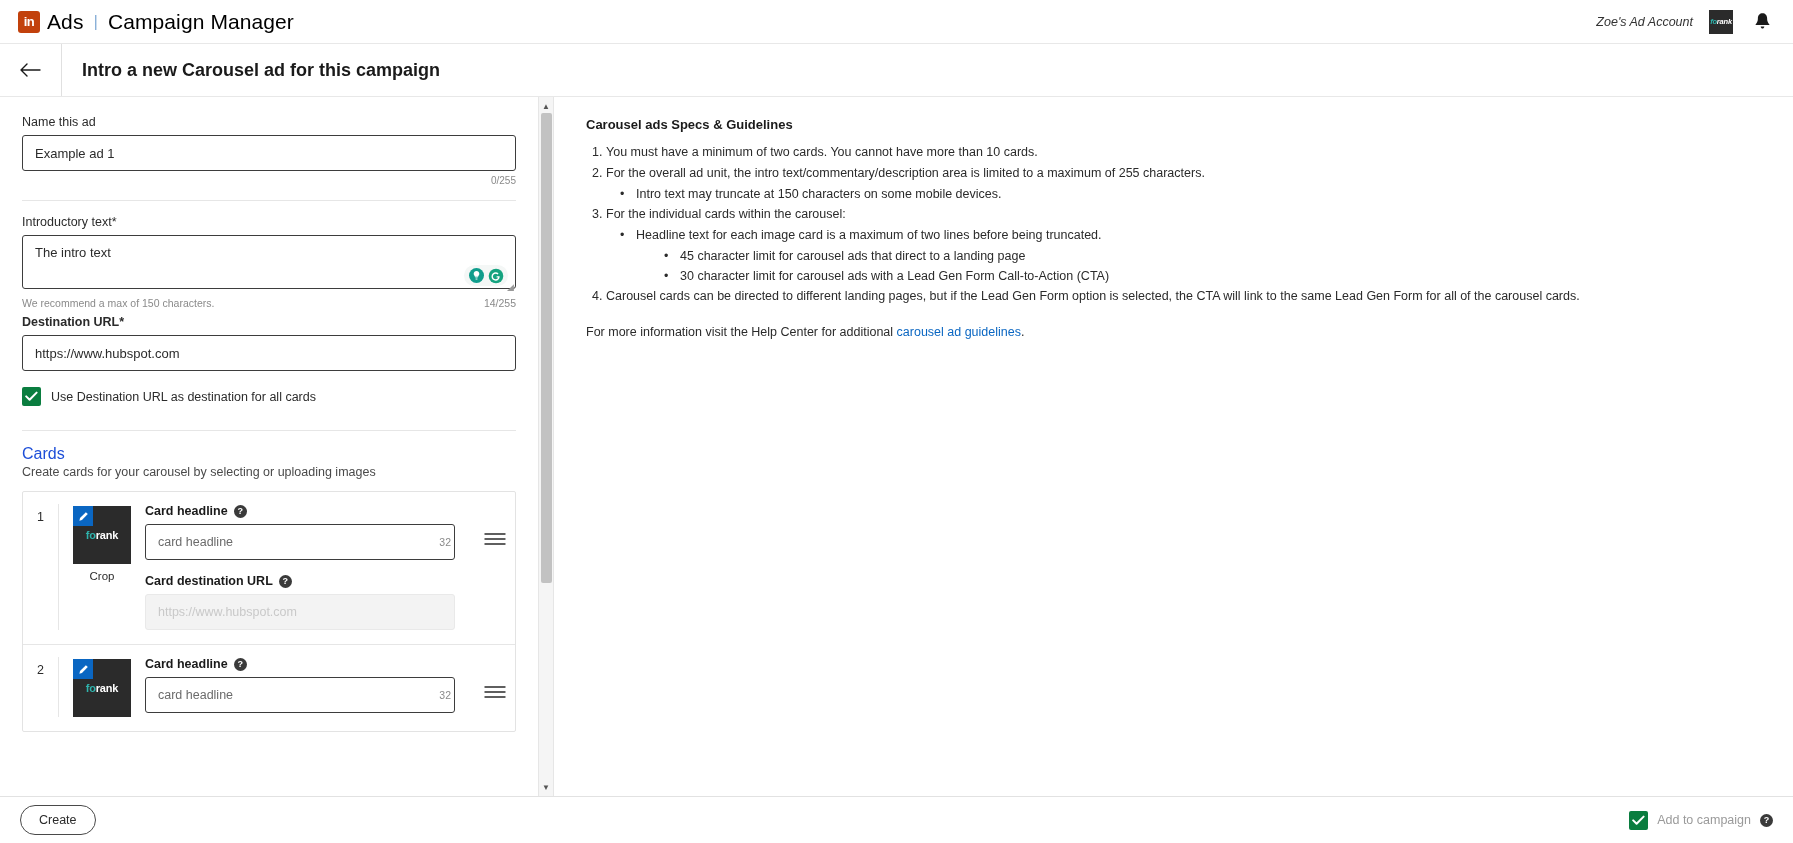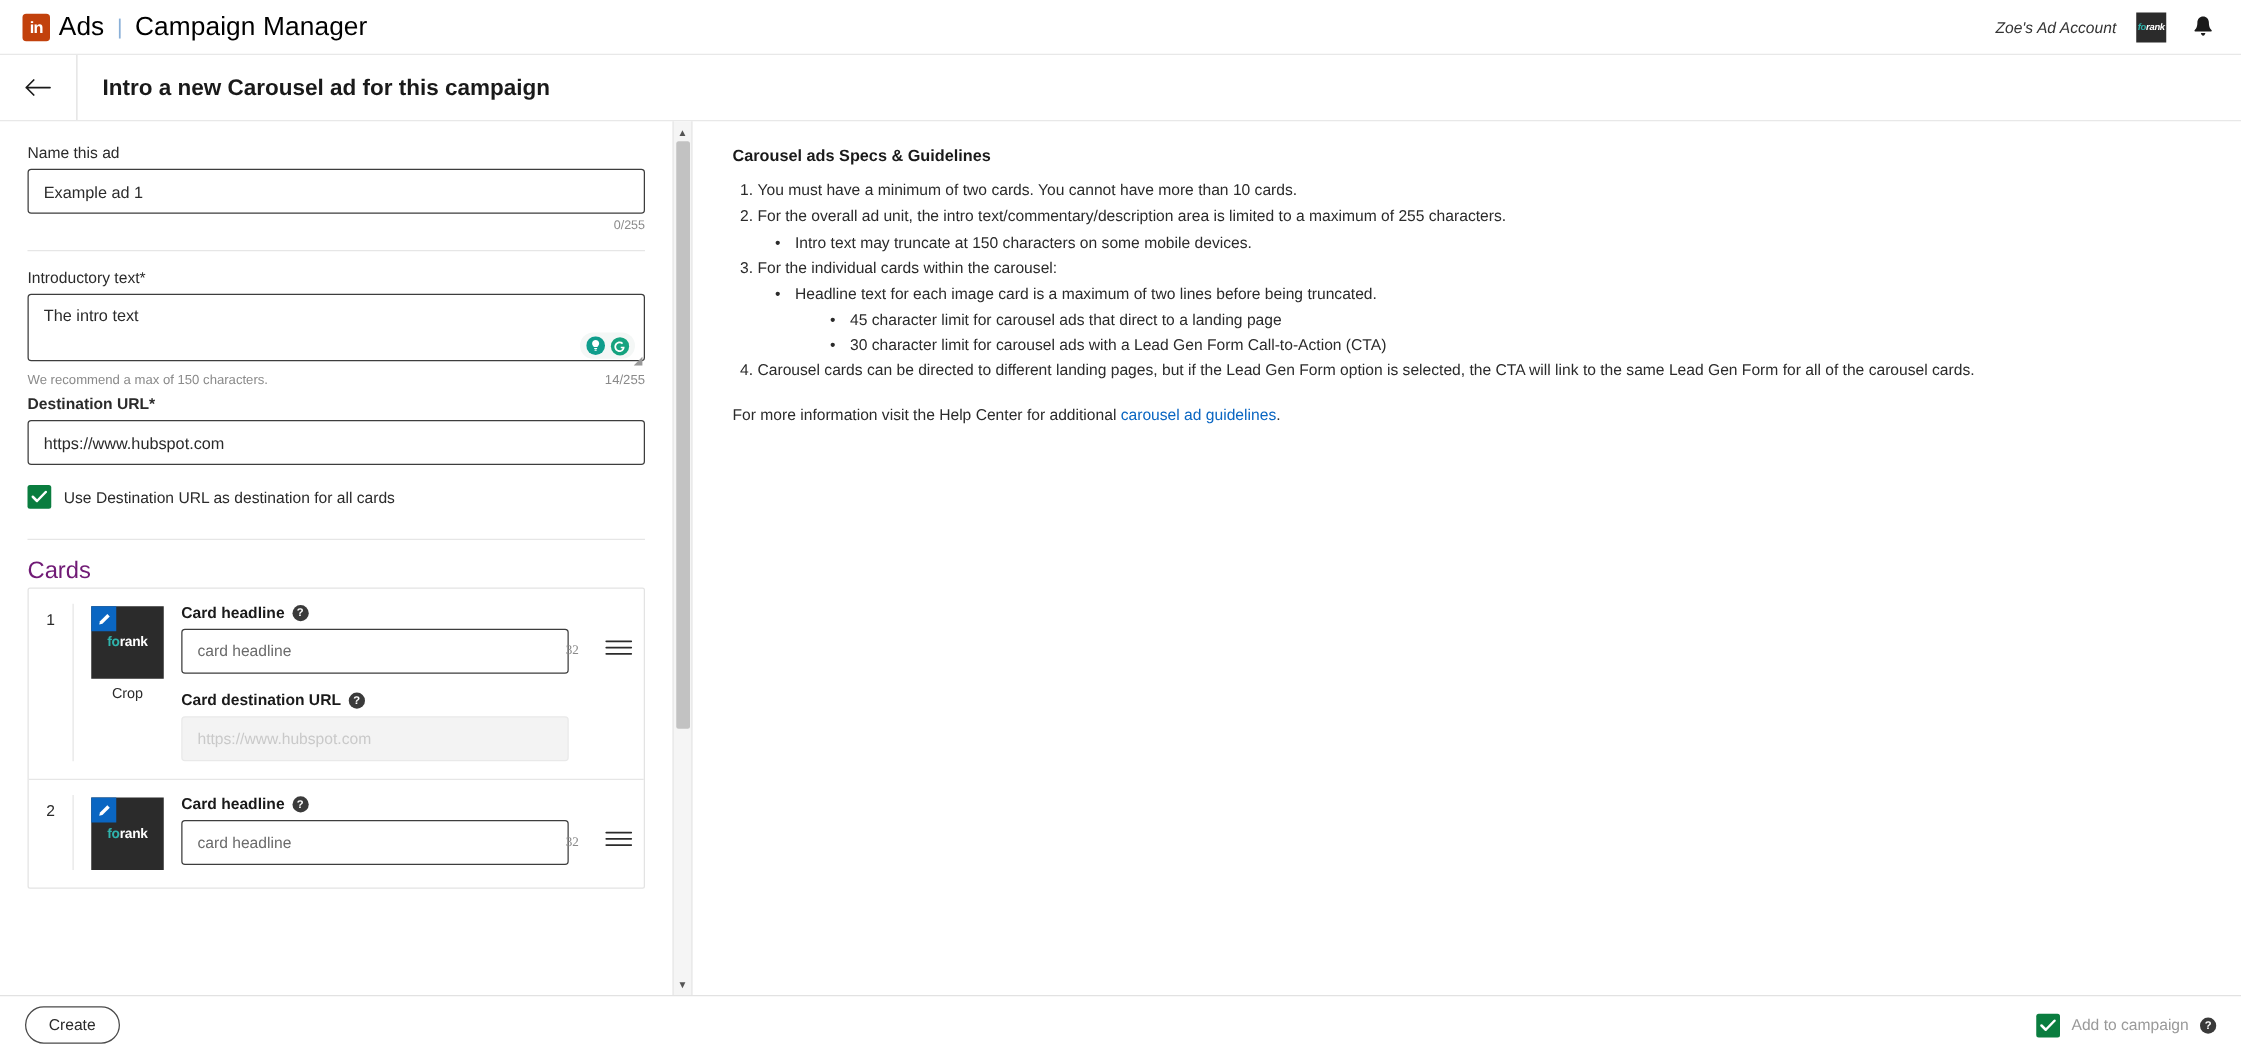--- a/index.html
+++ b/index.html
@@ -200,21 +200,21 @@
   .checkbox {
     width: 19px; height: 19px;
     background: #0a7d3f;
     border-radius: 2px;
     display: flex; align-items: center; justify-content: center;
     cursor: pointer;
   }
   .check-label { font-size: 12.5px; color: #2b2b2b; }
 
   
-  .cards-title { font-size: 19px; color: #701a75; margin-bottom: 2px; }
+  .cards-title { font-size: 16px; color: #1d4ed8; margin-bottom: 2px; }
   .cards-sub { font-size: 12.5px; color: #4a4a4a; margin-bottom: 12px; }
   .card-table { border: 1px solid #e3e3e3; border-radius: 2px; }
   .card-row {
     display: flex;
     border-bottom: 1px solid #e6e6e6;
     padding: 12px 0 14px 0;
     position: relative;
   }
   .card-row:last-child { border-bottom: none; }
   .card-num {
@@ -284,25 +284,24 @@
     padding: 0 36px 0 12px;
     font-size: 12.5px;
     font-family: "Liberation Sans", sans-serif;
     color: #4a4a4a;
     background: #fff;
     outline: none;
   }
   .card-input::placeholder { color: #6b6b6b; }
   .inline-counter {
     position: absolute;
-    right: 2px; top: 50%;
+    right: 14px; top: 50%;
     transform: translateY(-50%);
     font-size: 10.5px;
     color: #8a8a8a;
-    font-family: Liberation Serif, serif;
   }
   .card-input.disabled {
     background: #f3f3f3;
     border-color: #e9e9e9;
     color: #c7c7c7;
   }
   .card-input.disabled::placeholder { color: #c9c9c9; }
   .drag-handle {
     width: 40px;
     display: flex; align-items: flex-start; justify-content: center;
@@ -473,20 +472,21 @@
         <svg width="13" height="11" viewBox="0 0 13 11" aria-hidden="true">
           <path d="M1.2 5.4L4.6 8.8L11.6 1.6" stroke="#ffffff" stroke-width="2" fill="none" stroke-linecap="round" stroke-linejoin="round"></path>
         </svg>
       </span>
       <span class="check-label">Use Destination URL as destination for all cards</span>
     </div>
 
     <hr class="divider" style="margin-top:24px;">
 
     <div class="cards-title">Cards</div>
+    <div class="cards-sub">Create cards for your carousel by selecting or uploading images</div>
 
     <div class="card-table">
 
       <div class="card-row">
         <div class="card-num">1</div>
         <div class="card-thumb-col">
           <div class="thumb">
             <span class="pencil-badge">
               <svg width="11" height="11" viewBox="0 0 12 12" aria-hidden="true">
                 <path d="M8.6 1.3l2.1 2.1L4.3 9.8 1.5 10.5l.7-2.8z" fill="#ffffff"></path>

